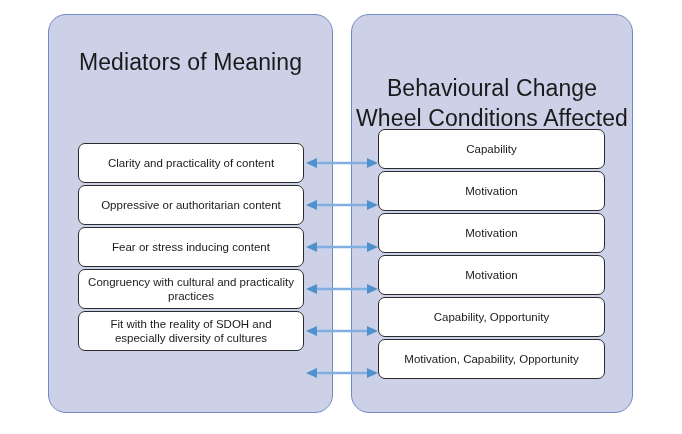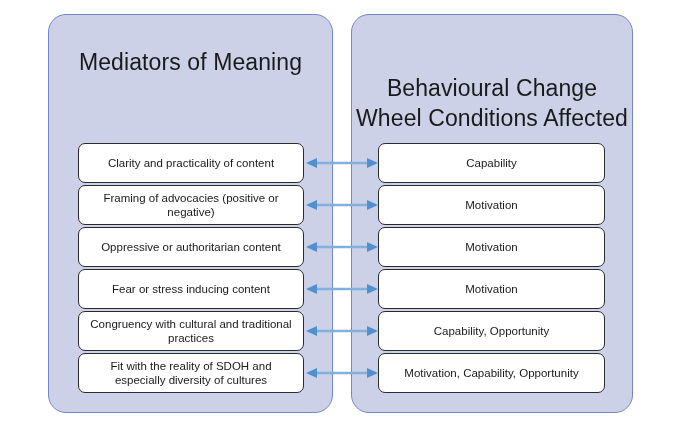--- a/index.html
+++ b/index.html
@@ -66,21 +66,21 @@
     display: flex;
     flex-direction: column;
   }
   #boxes-left {
     left: 78px;
     top: 143px;
     width: 226px;
   }
   #boxes-right {
     left: 378px;
-    top: 143px;
+    top: 129px;
     width: 227px;
   }
   .item-box {
     background: #ffffff;
     border: 1.3px solid #2b2b2b;
     border-radius: 7px;
     box-sizing: border-box;
     height: 40px;
     margin-bottom: 2px;
     display: flex;
@@ -123,30 +123,27 @@
 
   <div id="panel-right" class="panel">
     <div class="panel-title">Behavioural Change Wheel Conditions Affected</div>
   </div>
 
   <div id="boxes-left" class="box-column">
     <div class="item-box">
       <span>Clarity and practicality of content</span>
     </div>
     <div class="item-box">
-      <span>Framing of advocacies (positive or negative)</span>
-    </div>
-    <div class="item-box">
       <span>Oppressive or authoritarian content</span>
     </div>
     <div class="item-box">
       <span>Fear or stress inducing content</span>
     </div>
     <div class="item-box">
-      <span>Congruency with cultural and traditional practices</span>
+      <span>Congruency with cultural and practicality practices</span>
     </div>
     <div class="item-box">
       <span>Fit with the reality of SDOH and especially diversity of cultures</span>
     </div>
   </div>
 
   <div id="boxes-right" class="box-column">
     <div class="item-box">
       <span>Capability</span>
     </div>

